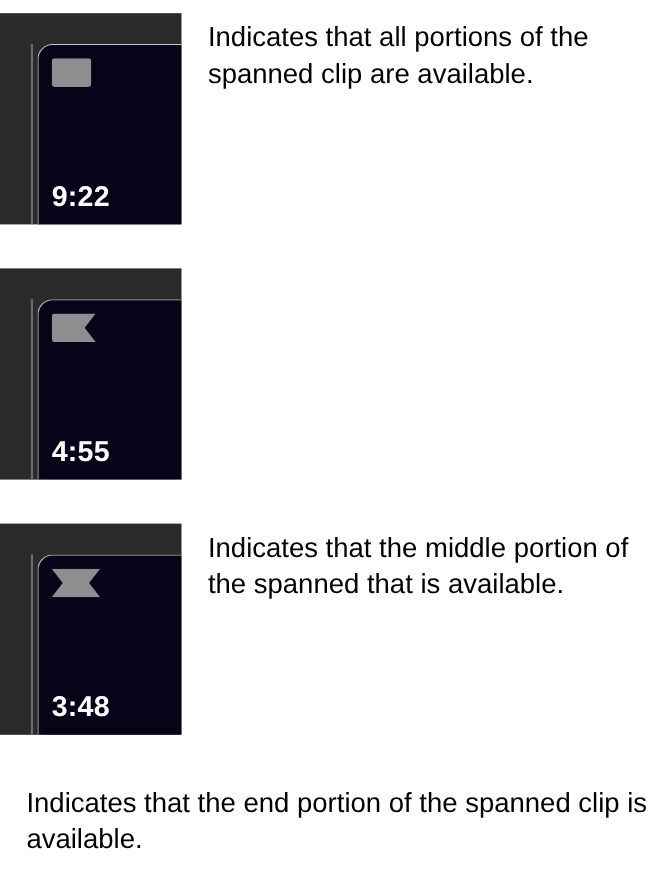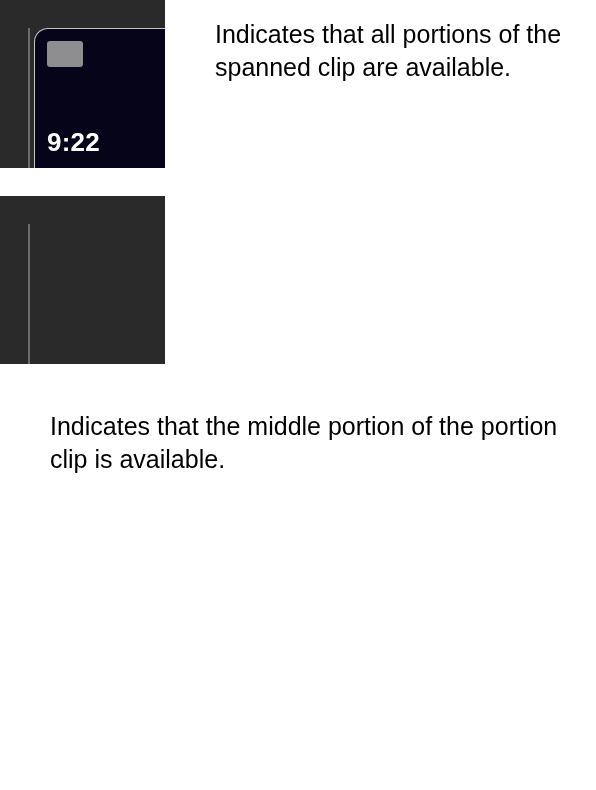--- a/index.html
+++ b/index.html
@@ -10,25 +10,26 @@
     color: #000;
   }
   .rows { display: flex; flex-direction: column; }
   .row {
     display: flex;
     align-items: flex-start;
   }
   .row + .row { margin-top: 28px; }
   .thumb-wrap {
     width: 165px;
-    height: 168px;
+    height: 192px;
     flex: 0 0 165px;
     background: #2a2a2b;
     position: relative;
     overflow: hidden;
+    margin-top: 12px;
   }
   .clip {
     position: absolute;
     left: 34px;
     top: 28px;
     right: 0;
     bottom: 0;
     background: #060418;
     border: 1px solid #c3c3c3;
     border-right: none;
@@ -53,21 +54,21 @@
     position: absolute;
     left: 12px;
     bottom: 10px;
     color: #ffffff;
     font-weight: 700;
     font-size: 26px;
     letter-spacing: 0.2px;
   }
   .desc {
     flex: 1;
-    padding-left: 50px;
+    padding-left: 24px;
     padding-top: 18px;
     font-size: 25px;
     line-height: 1.32;
     color: #000;
   }
 </style>
 </head>
 <body>
 
 <div class="rows">
@@ -83,23 +84,43 @@
         </div>
         <div class="time">9:22</div>
       </div>
     </div>
     <div class="desc">Indicates that all portions of the spanned clip are available.</div>
   </div>
 
   <div class="row">
     <div class="thumb-wrap">
       <div class="vline"></div>
+      <div class="clip">
+        <div class="badge">
+          <svg width="40" height="26" viewBox="0 0 40 26">
+            <path d="M3 0 H40 L30 13 L40 26 H3 Q0 26 0 23 V3 Q0 0 3 0 Z" fill="#8e8e91"></path>
+          </svg>
+        </div>
+        <div class="time">4:55</div>
+      </div>
     </div>
   </div>
 
   <div class="row">
-    <div class="desc">Indicates that the middle portion of the portion clip is available.</div>
+    <div class="thumb-wrap">
+      <div class="vline"></div>
+      <div class="clip">
+        <div class="badge">
+          <svg width="44" height="26" viewBox="0 0 44 26">
+            <path d="M0 0 H44 L34 13 L44 26 H0 L10 13 L0 0 Z" fill="#8e8e91"></path>
+          </svg>
+        </div>
+        <div class="time">3:48</div>
+      </div>
+    </div>
+    <div class="desc">Indicates that the middle portion of the spanned that is available.</div>
   </div>
 
   <div class="row">
+    <div class="desc">Indicates that the end portion of the spanned clip is available.</div>
   </div>
 
 </div>
 
 </body></html>

